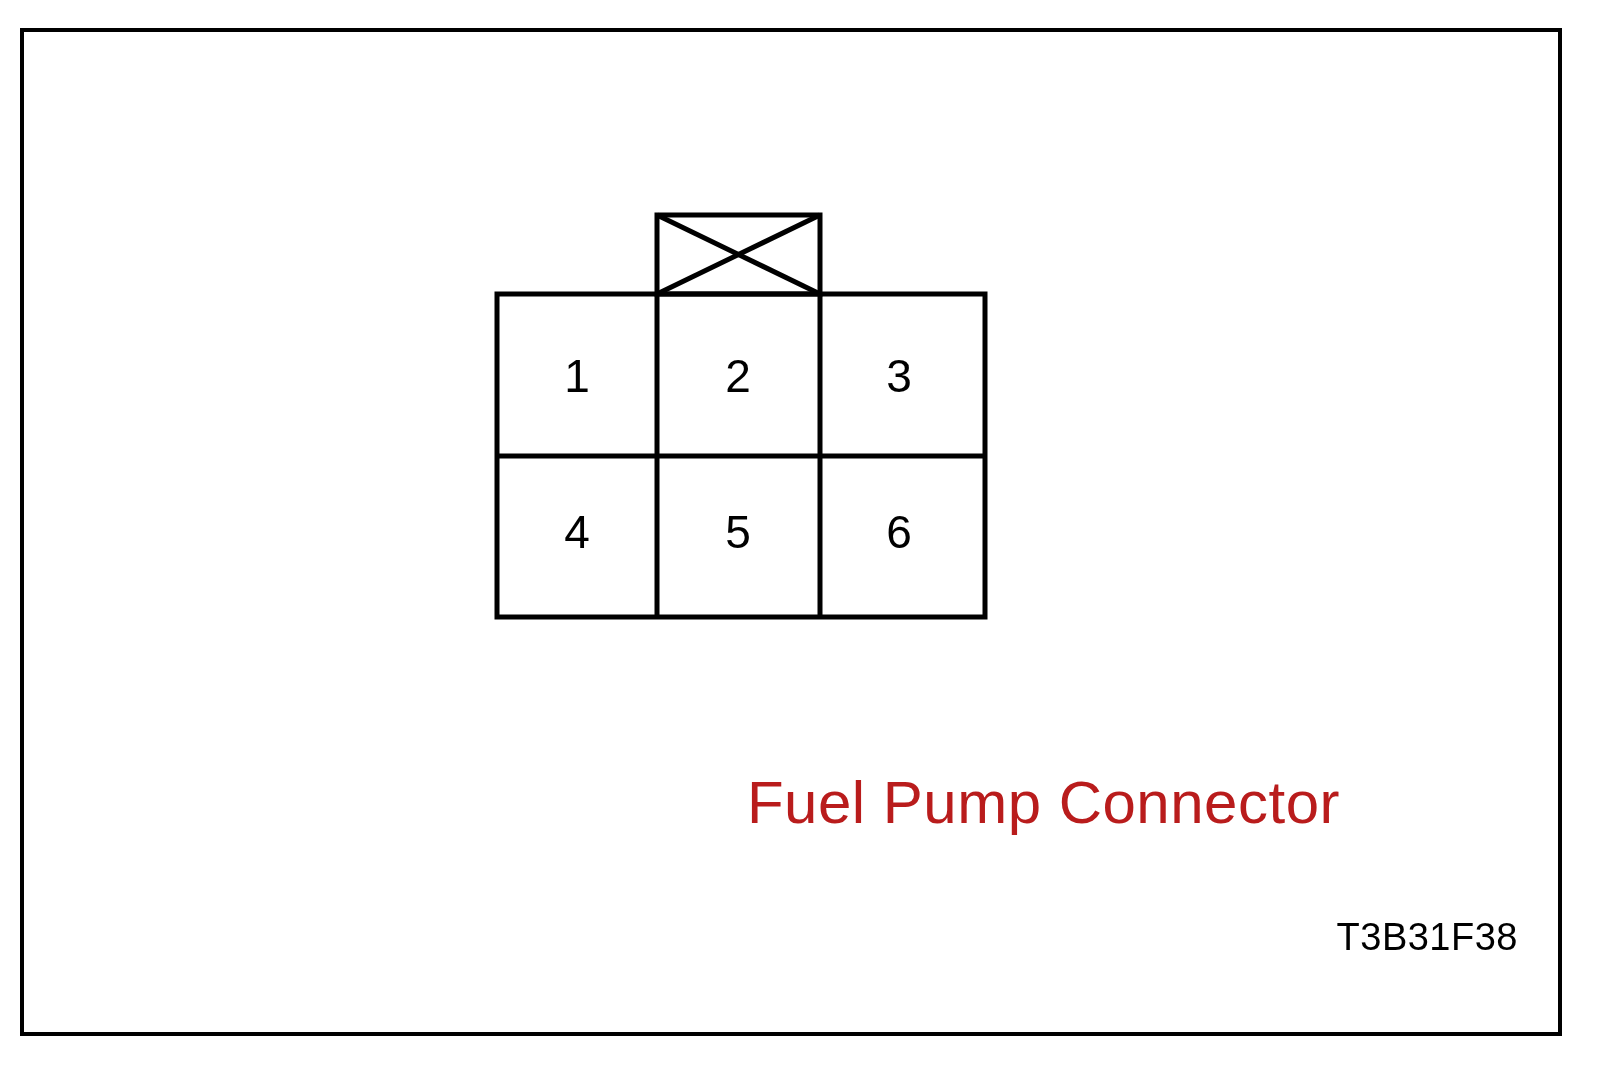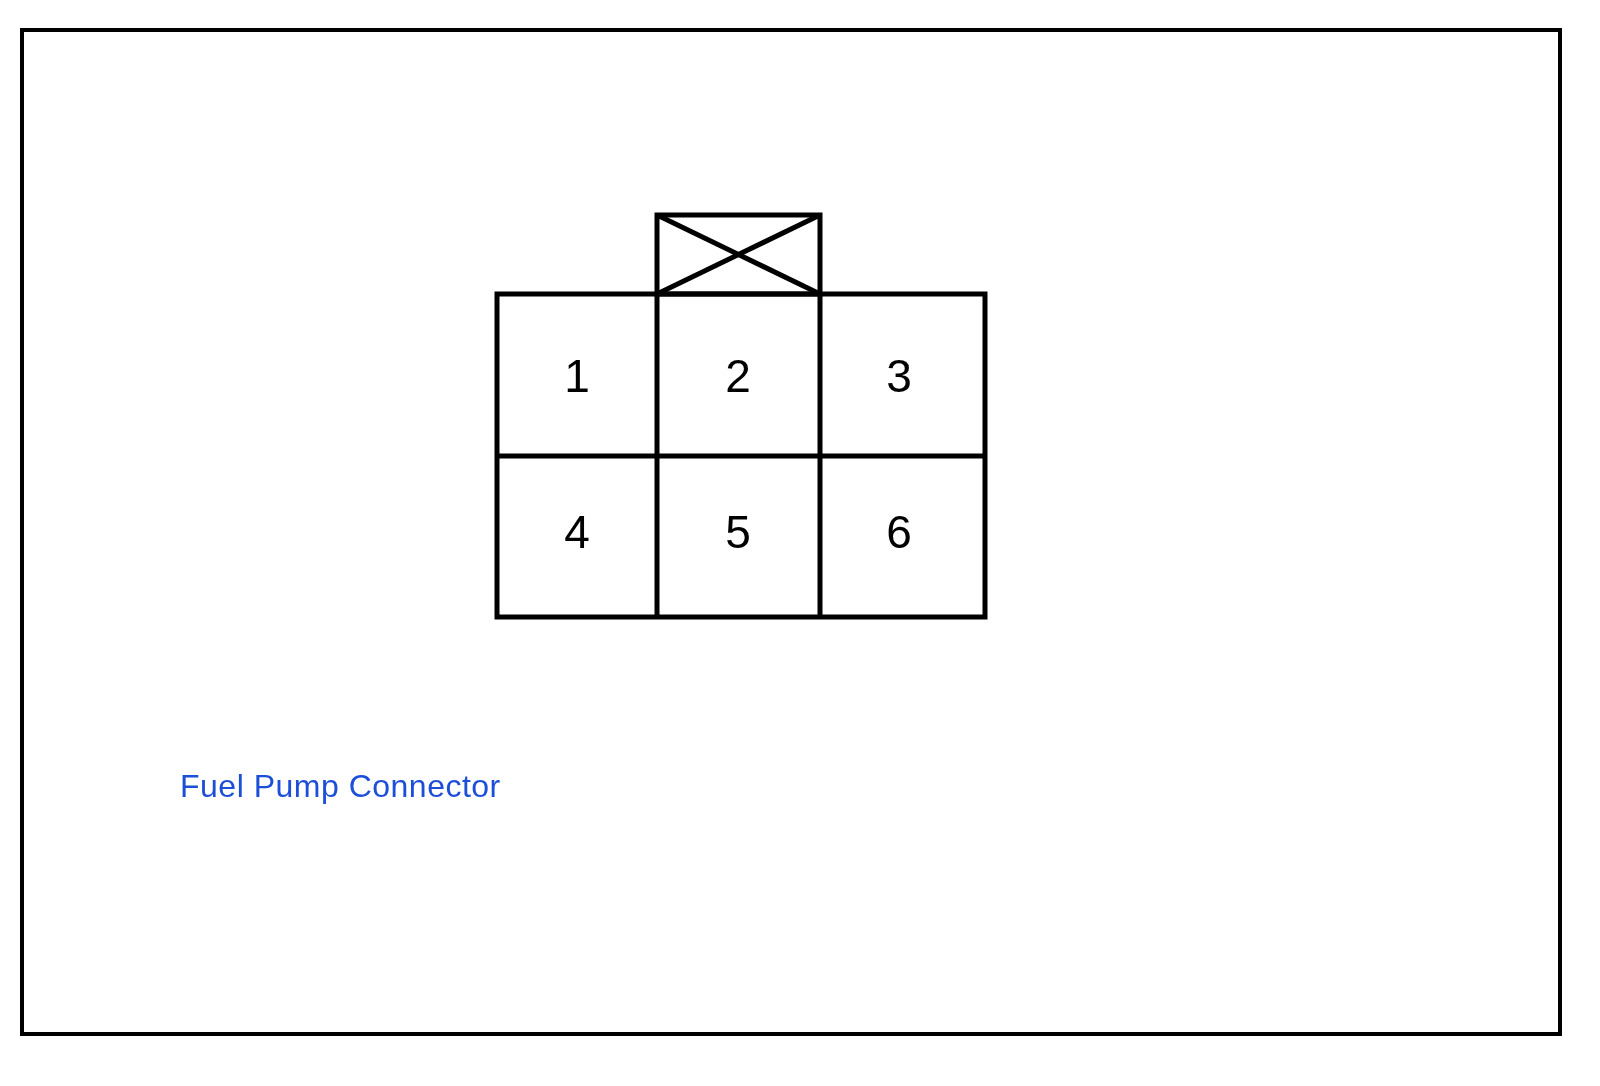--- a/index.html
+++ b/index.html
@@ -53,25 +53,25 @@
     text-anchor: middle;
     dominant-baseline: middle;
   }
 
   
   .figure-caption {
     position: absolute;
     left: 180px;
     top: 768px;
     width: 1160px;
-    text-align: left;
+    text-align: right;
     font-family: "Liberation Sans", sans-serif;
-    font-size: 32px;
+    font-size: 60px;
     letter-spacing: 0.5px;
-    color: #1d4ed8;
+    color: #b91c1c;
     white-space: nowrap;
   }
 
   
   .figure-code {
     position: absolute;
     right: 82px;
     top: 916px;
     font-family: "Liberation Sans", sans-serif;
     font-size: 38px;
@@ -109,14 +109,15 @@
       <text class="pin-num" x="248" y="172">2</text>
       <text class="pin-num" x="409" y="172">3</text>
       <text class="pin-num" x="87" y="328">4</text>
       <text class="pin-num" x="248" y="328">5</text>
       <text class="pin-num" x="409" y="328">6</text>
     </svg>
   </div>
 
   <div class="figure-caption">Fuel Pump Connector</div>
 
+  <div class="figure-code">T3B31F38</div>
 
 </div>
 
 </body></html>

